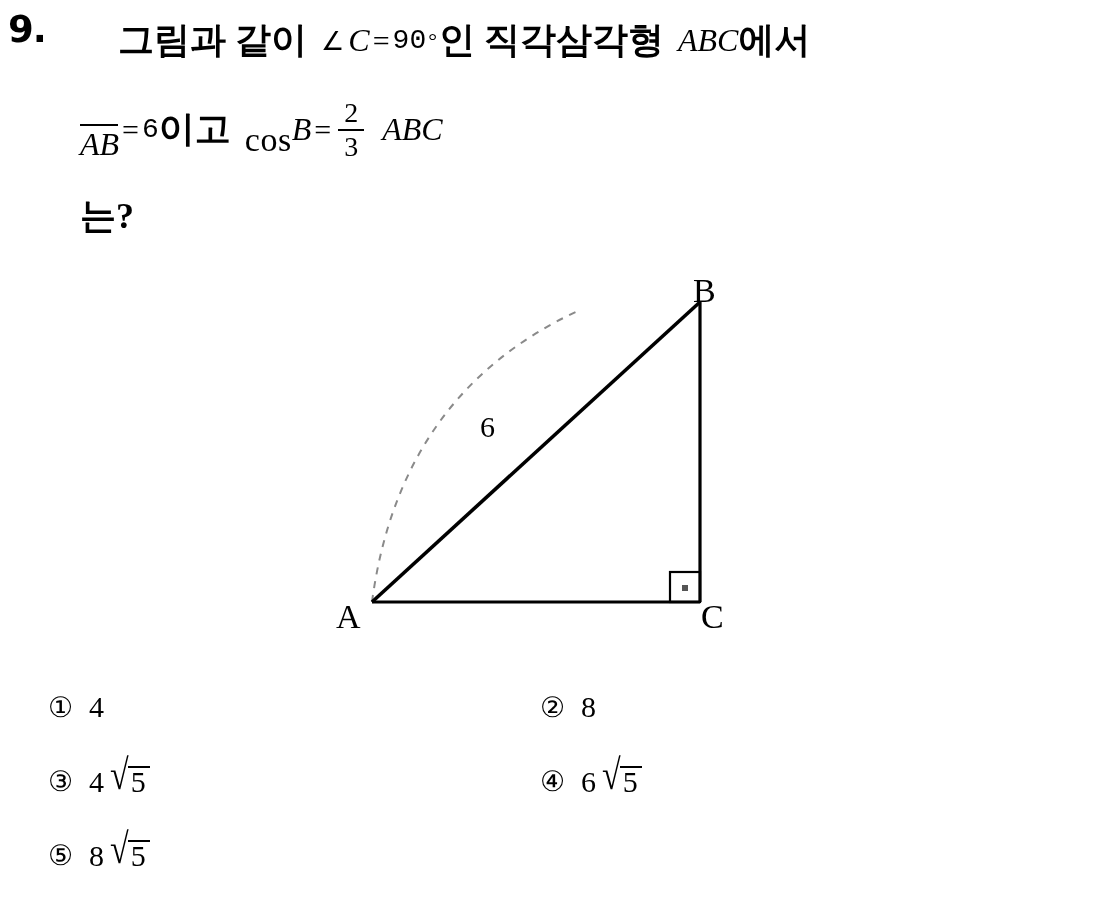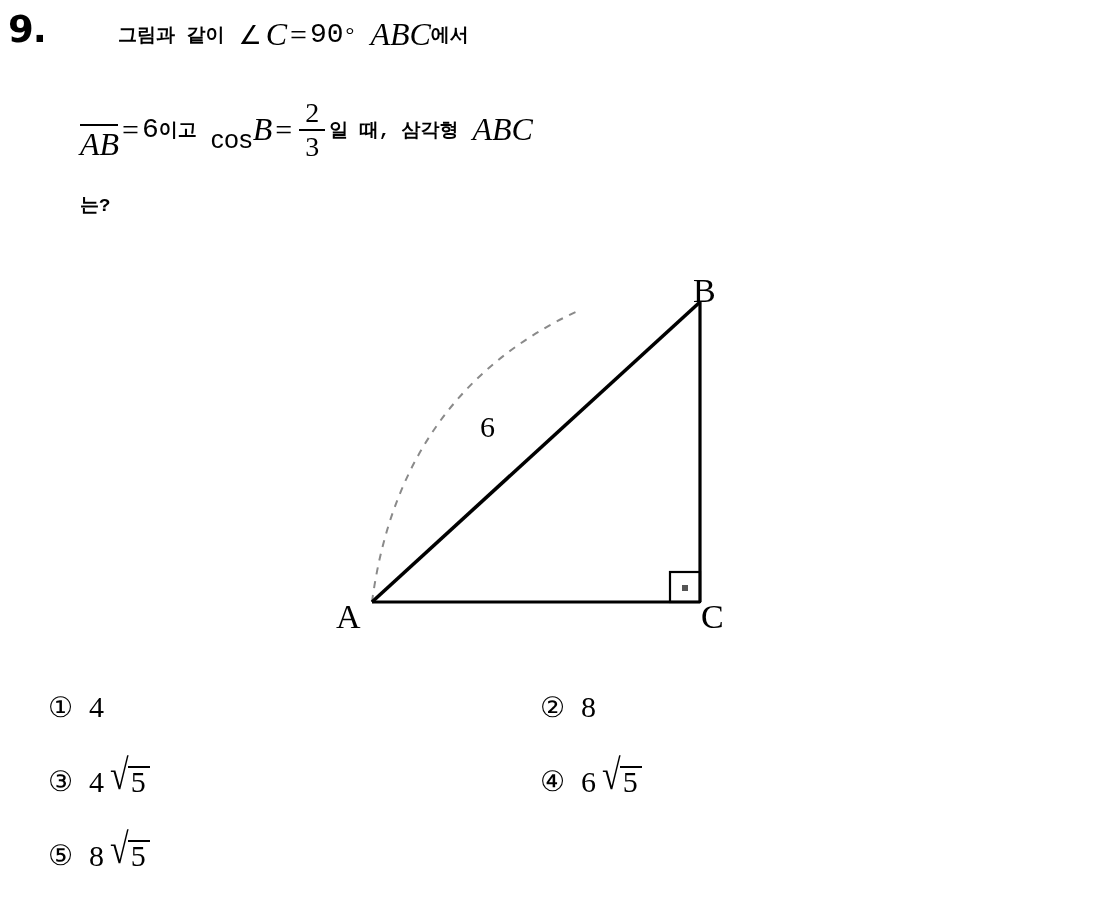--- a/index.html
+++ b/index.html
@@ -44,23 +44,23 @@
     position: absolute;
     display: flex;
     align-items: center;
     white-space: nowrap;
   }
   .line1 { left: 118px; top: 16px; }
   .line2 { left: 80px;  top: 96px; }
   .line3 { left: 80px;  top: 192px; }
 
   .kor {
-    font-family: Liberation Mono, monospace;
+    font-family: Liberation Serif, serif;
     font-weight: bold;
-    font-size: 19px;
+    font-size: 36px;
     letter-spacing: 0px;
   }
   .kor-sp { margin-left: 14px; }
 
   .mathit {
     font-family: "Liberation Serif", serif;
     font-style: italic;
     font-size: 32px;
   }
   .op {
@@ -98,22 +98,22 @@
     content: "";
     position: absolute;
     left: 0;
     right: 1px;
     top: 0px;
     height: 2px;
     background: #000;
   }
 
   .coslabel {
-    font-family: Liberation Sans, sans-serif;
-    font-size: 26px;
+    font-family: Liberation Serif, serif;
+    font-size: 34px;
     letter-spacing: 0.5px;
     margin-top: 20px;
   }
 
   .frac {
     display: inline-flex;
     flex-direction: column;
     align-items: center;
     justify-content: center;
     vertical-align: middle;
@@ -217,40 +217,40 @@
     <div class="qnum">9.</div>
 
     <div class="line line1">
       <span class="kor">그림과 같이</span>
       <span class="kor-sp"></span>
       <span class="anglesym">∠</span>
       <span class="mathit">C</span>
       <span class="op">=</span>
       <span class="num">90</span>
       <span class="deg">°</span>
+      <span class="kor">인 직각삼각형</span>
       <span class="kor-sp"></span>
       <span class="mathit">ABC</span>
       <span class="kor">에서</span>
     </div>
 
     <div class="line line2">
       <span class="overline-seg">AB</span>
       <span class="op">=</span>
       <span class="num">6</span>
       <span class="kor">이고</span>
       <span class="kor-sp"></span>
       <span class="coslabel">cos</span>
       <span class="mathit">B</span>
       <span class="op">=</span>
       <span class="frac">
         <span class="top">2</span>
         <span class="bar"></span>
         <span class="bot">3</span>
       </span>
-      <span class="kor">일 때, 삼각형</span>
       <span class="kor-sp"></span>
       <span class="mathit">ABC</span>
     </div>
 
     <div class="line line3">
       <span class="kor">는?</span>
     </div>
   </div>
 
   <div class="figure">

